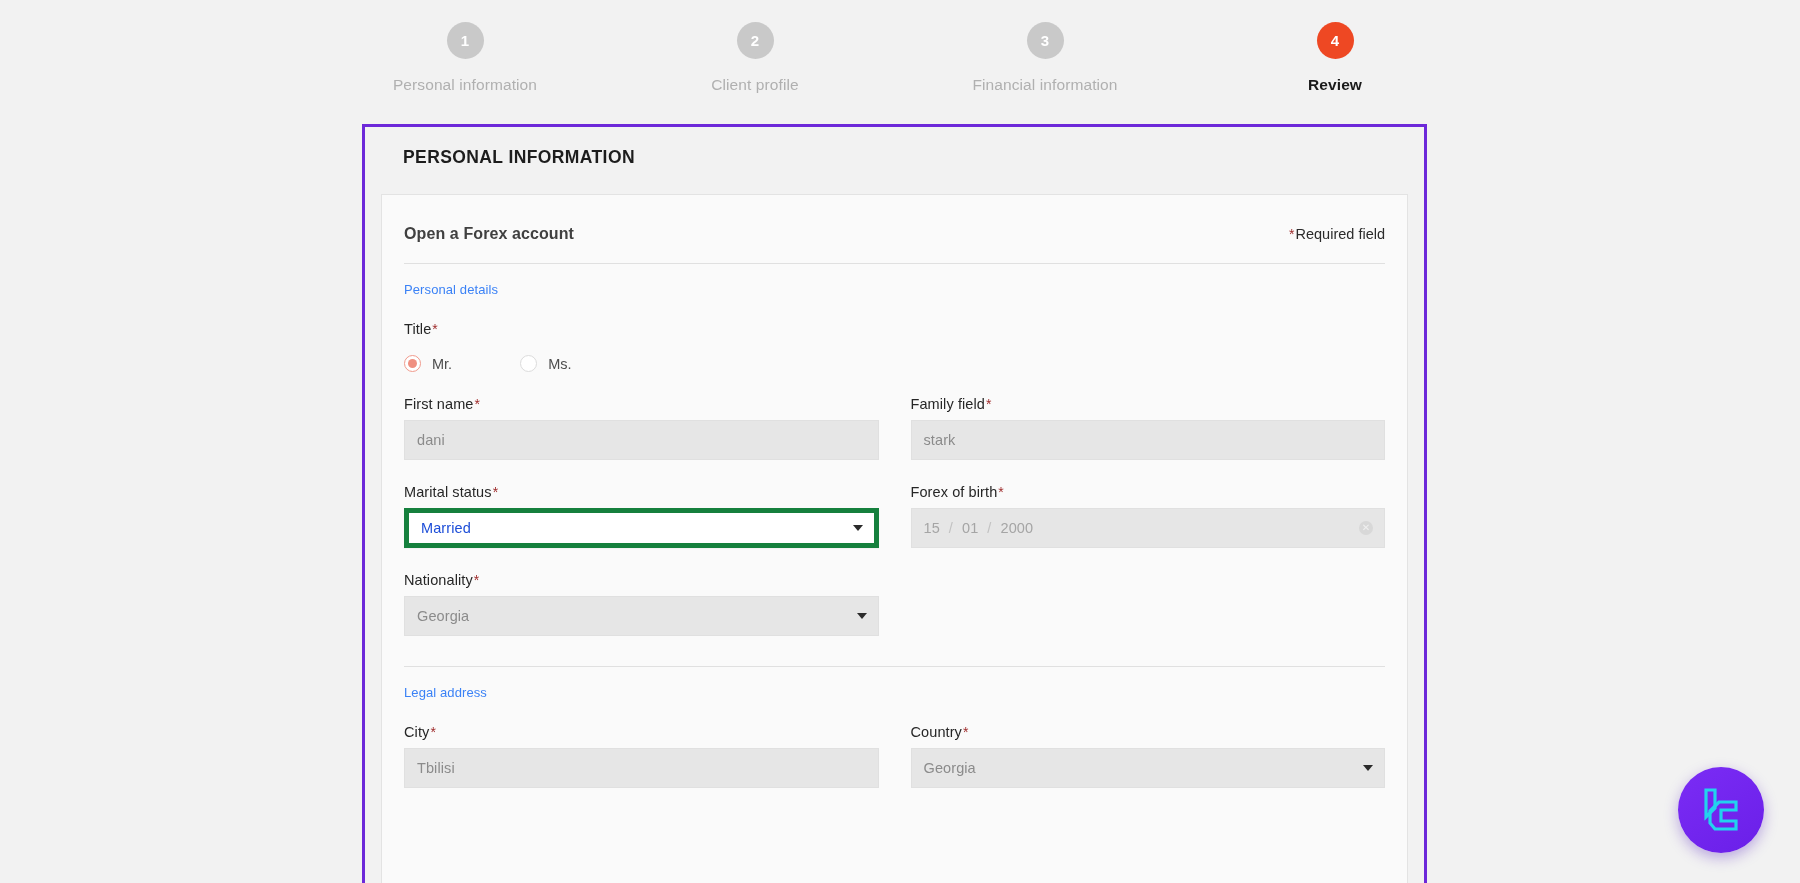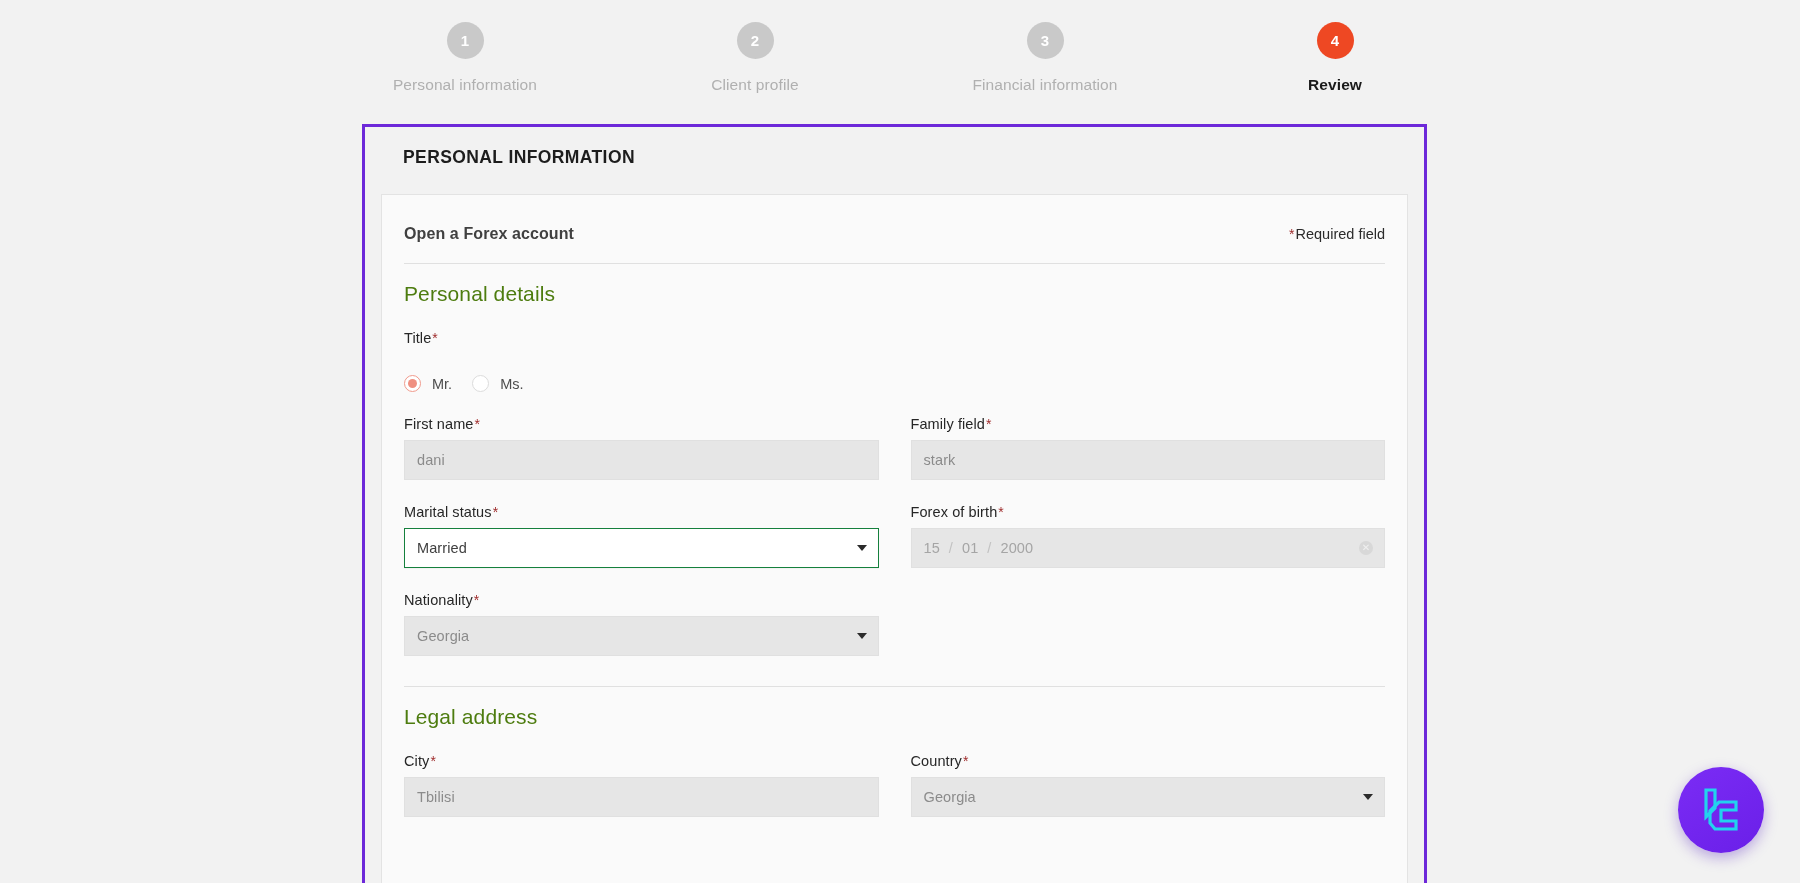--- a/index.html
+++ b/index.html
@@ -125,22 +125,22 @@
     margin-right: 1px;
   }
 
   .divider {
     height: 1px;
     background: #e0e0e0;
     margin: 20px 0 0 0;
   }
 
   .subsection-title {
-    font-size: 21px;
-    color: #4d7c0f;
+    font-size: 13px;
+    color: #3b82f6;
     font-weight: 400;
     margin: 18px 0 0 0;
     letter-spacing: 0.1px;
   }
 
   
   .field-label {
     font-size: 14.5px;
     color: #262626;
     margin-bottom: 8px;
@@ -167,22 +167,22 @@
     display: flex;
     align-items: center;
     padding: 0 12px;
     font-size: 14.5px;
     color: #8b8b8b;
     letter-spacing: 0.1px;
     position: relative;
   }
   .input.white {
     background: #ffffff;
-    border: 1px solid #15803d;
-    color: #404040;
+    border: 5px solid #15803d;
+    color: #1d4ed8;
     box-shadow: 0 1px 1px rgba(0,0,0,0.03);
   }
   .select-caret {
     position: absolute;
     right: 11px;
     top: 50%;
     transform: translateY(-50%);
     width: 0; height: 0;
     border-left: 5px solid transparent;
     border-right: 5px solid transparent;
@@ -202,22 +202,22 @@
     font-size: 10px;
     line-height: 14px;
     text-align: center;
     font-family: "DejaVu Sans", sans-serif;
   }
 
   
   .radio-group {
     display: flex;
     align-items: center;
-    gap: 20px;
-    margin-top: 29px;
+    gap: 68px;
+    margin-top: 18px;
   }
   .radio-item { display: flex; align-items: center; gap: 11px; }
   .radio-dot {
     width: 17px; height: 17px;
     border-radius: 50%;
     border: 1px solid #dcdcdc;
     background: #ffffff;
     display: flex; align-items: center; justify-content: center;
   }
   .radio-dot.checked { border-color: #f09a8c; }

